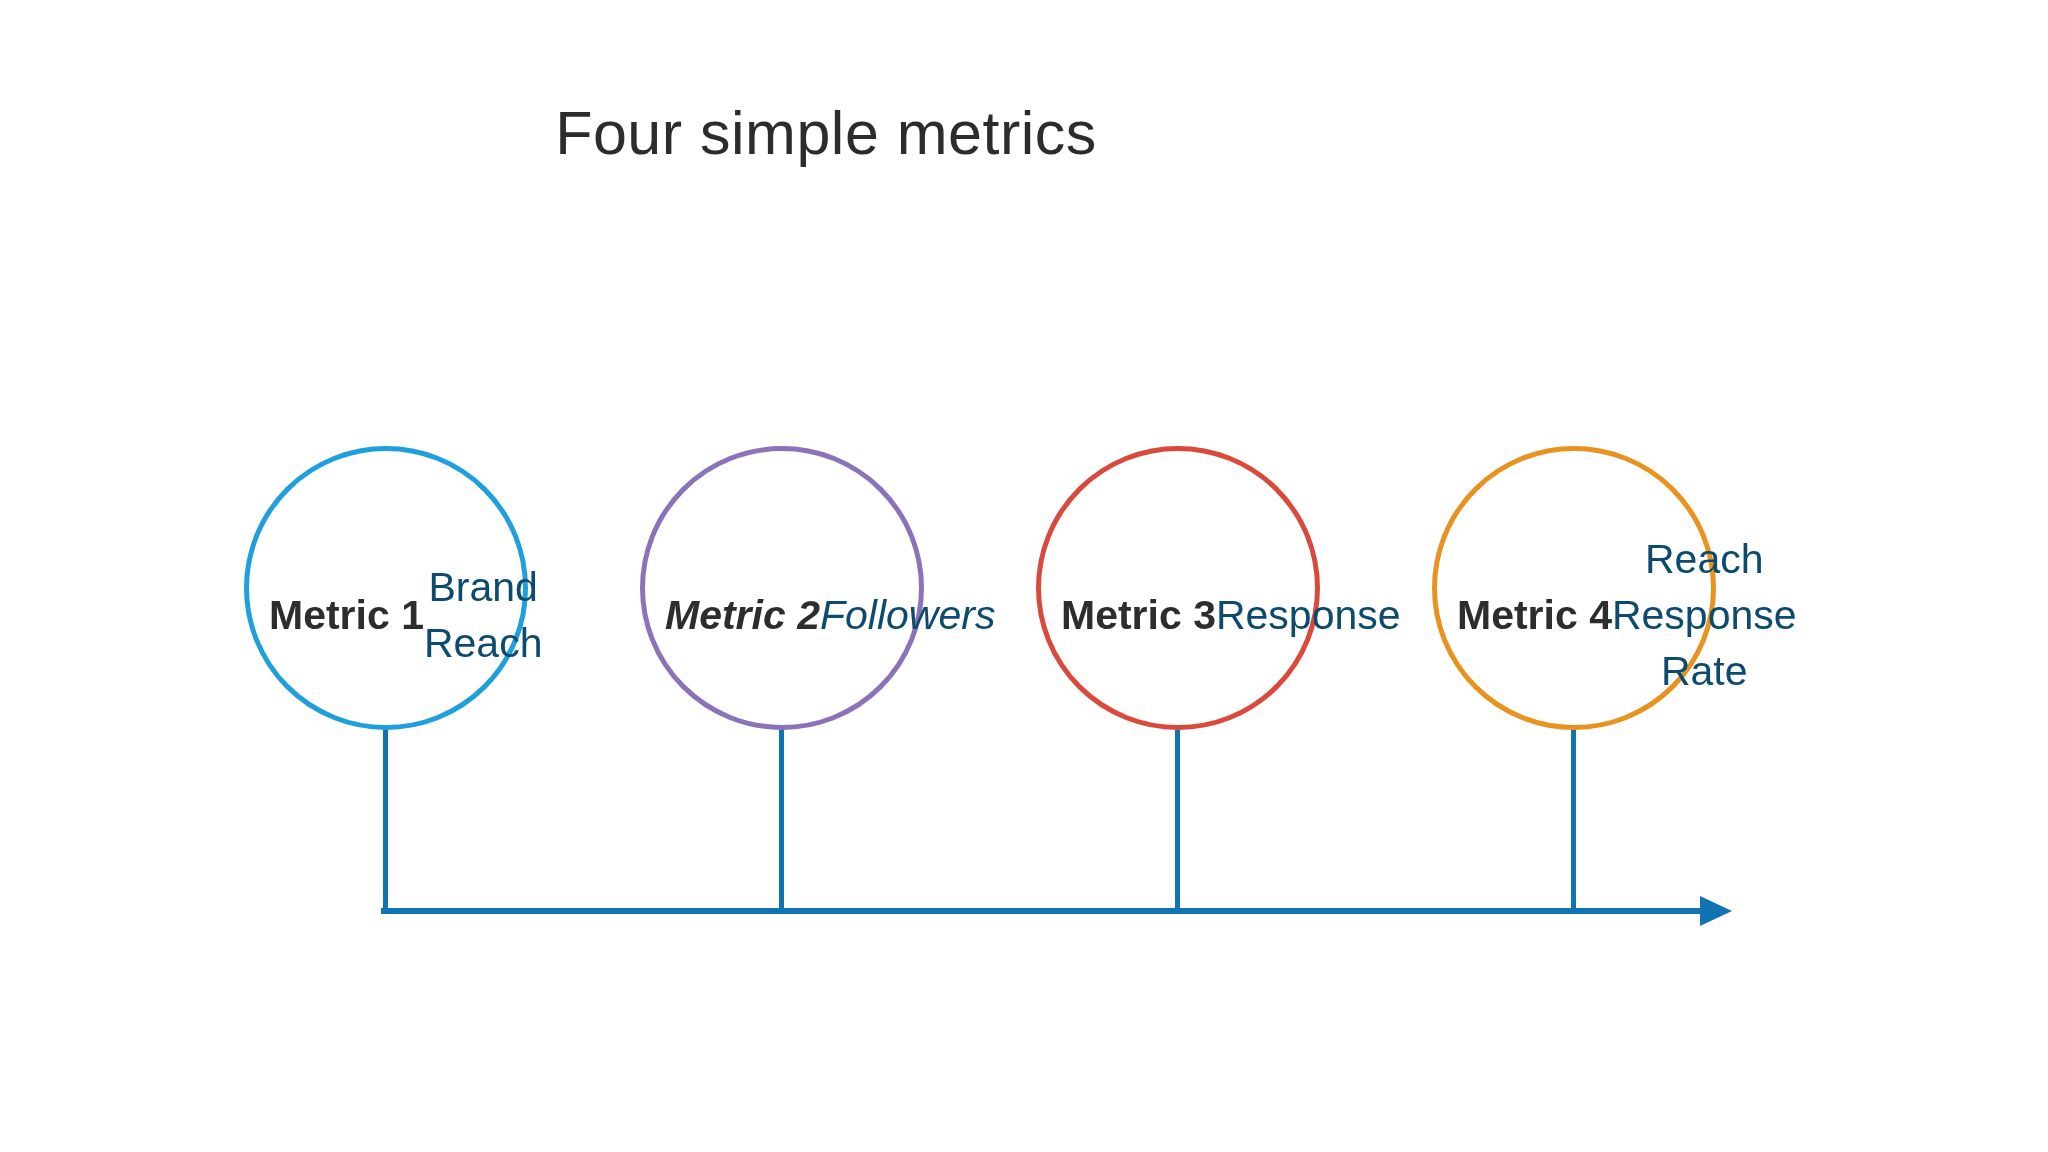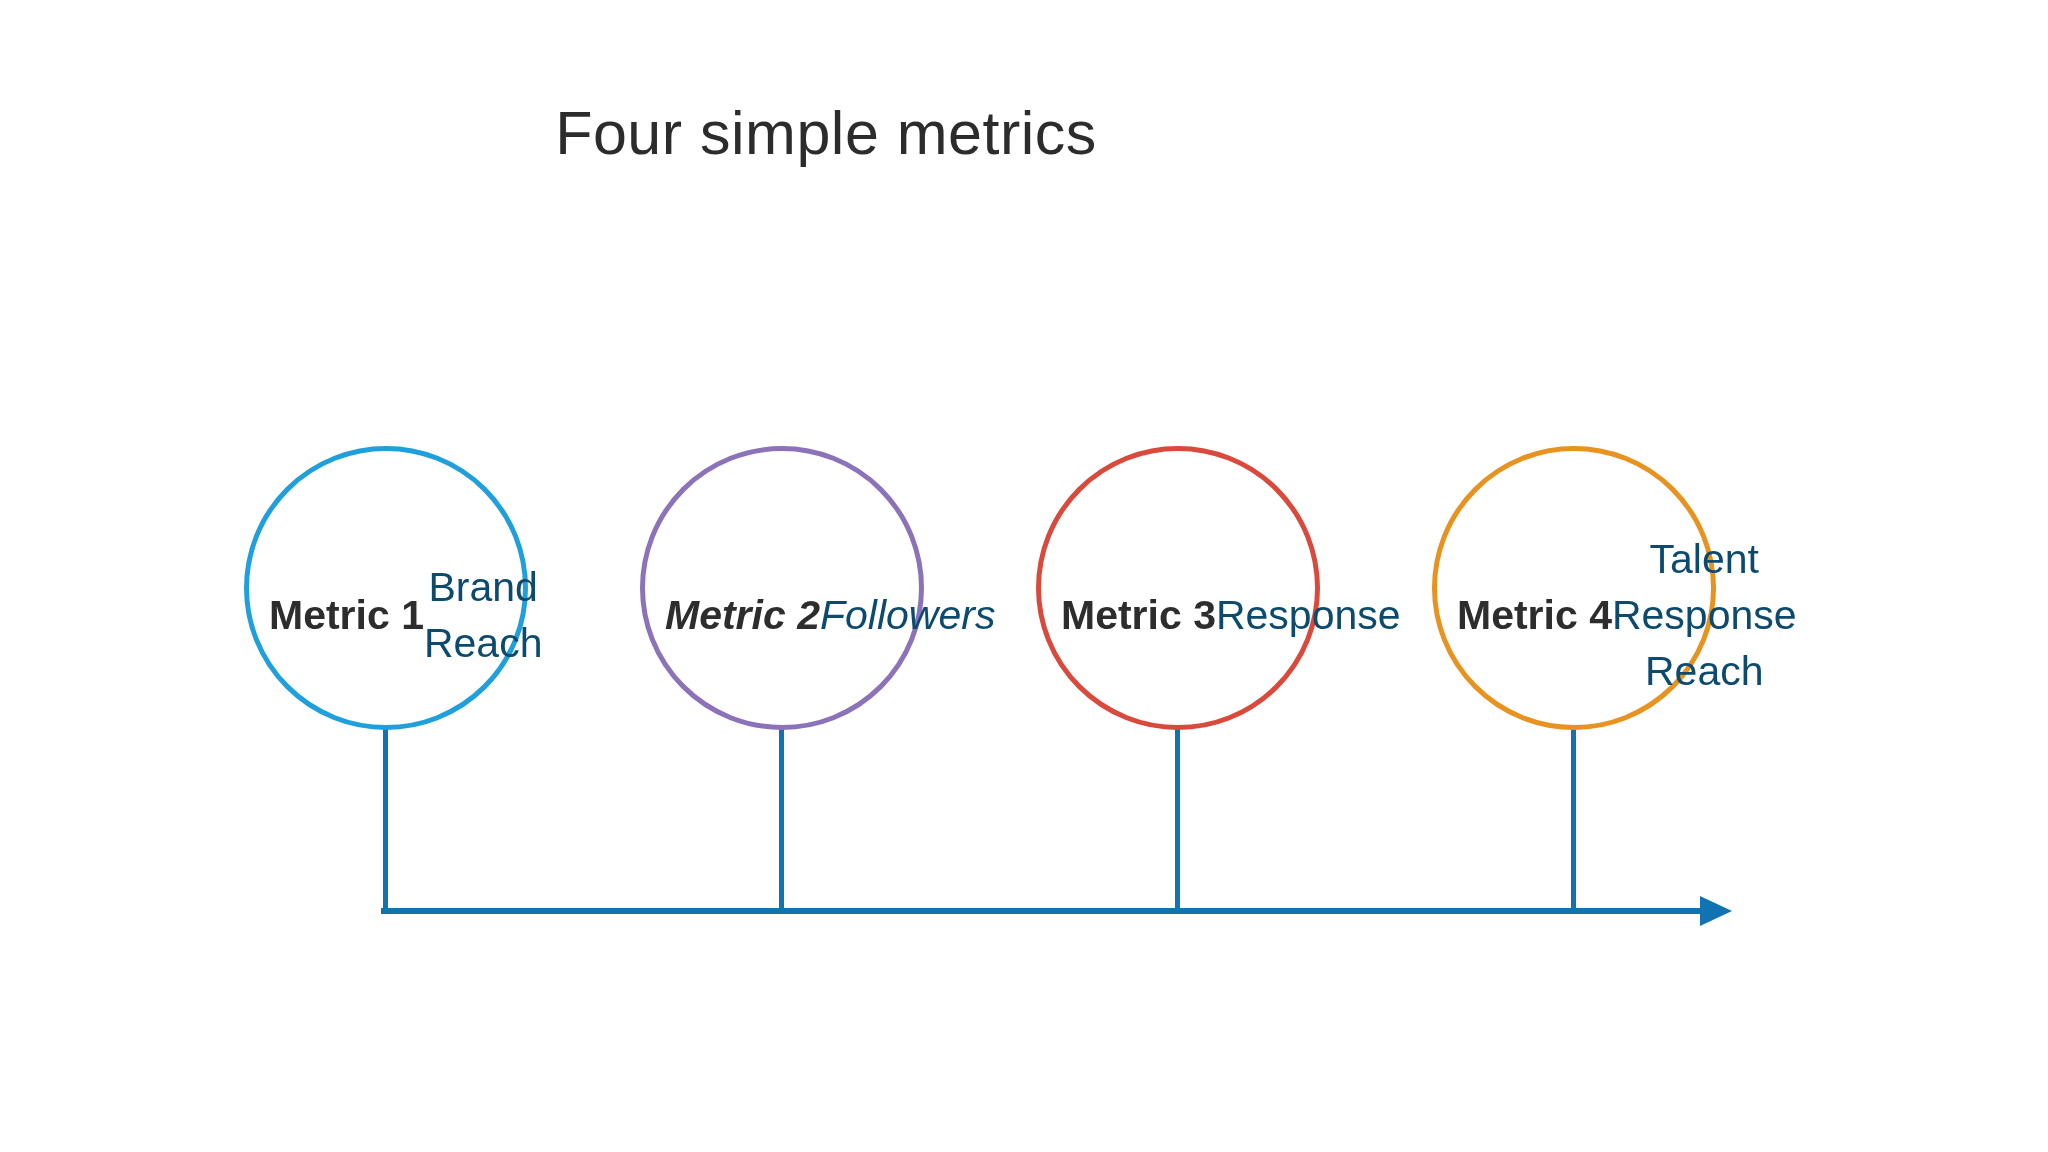--- a/index.html
+++ b/index.html
@@ -104,21 +104,21 @@
     <div class="metric-value">Followers</div>
   </div>
 
   <div class="metric-circle" style="left: 1036px; border-color: rgb(217, 73, 60);">
     <div class="metric-label">Metric 3</div>
     <div class="metric-value">Response</div>
   </div>
 
   <div class="metric-circle" style="left: 1432px; border-color: rgb(232, 146, 31); align-items: center;">
     <div class="metric-label">Metric 4</div>
-    <div class="metric-value">Talent Response Reach</div>
+    <div class="metric-value">Reach Response Rate</div>
   </div>
 
   <div class="stem" style="left: 383px; background-color: rgb(17, 115, 177);"></div>
   <div class="stem" style="left: 779px; background-color: rgb(17, 115, 177);"></div>
   <div class="stem" style="left: 1175px; background-color: rgb(17, 115, 177);"></div>
   <div class="stem" style="left: 1571px; background-color: rgb(17, 115, 177);"></div>
 
   <div class="timeline-line" style="background-color: rgb(17, 115, 177);"></div>
   <div class="timeline-arrowhead" style="border-left-color: rgb(17, 115, 177);"></div>
 

